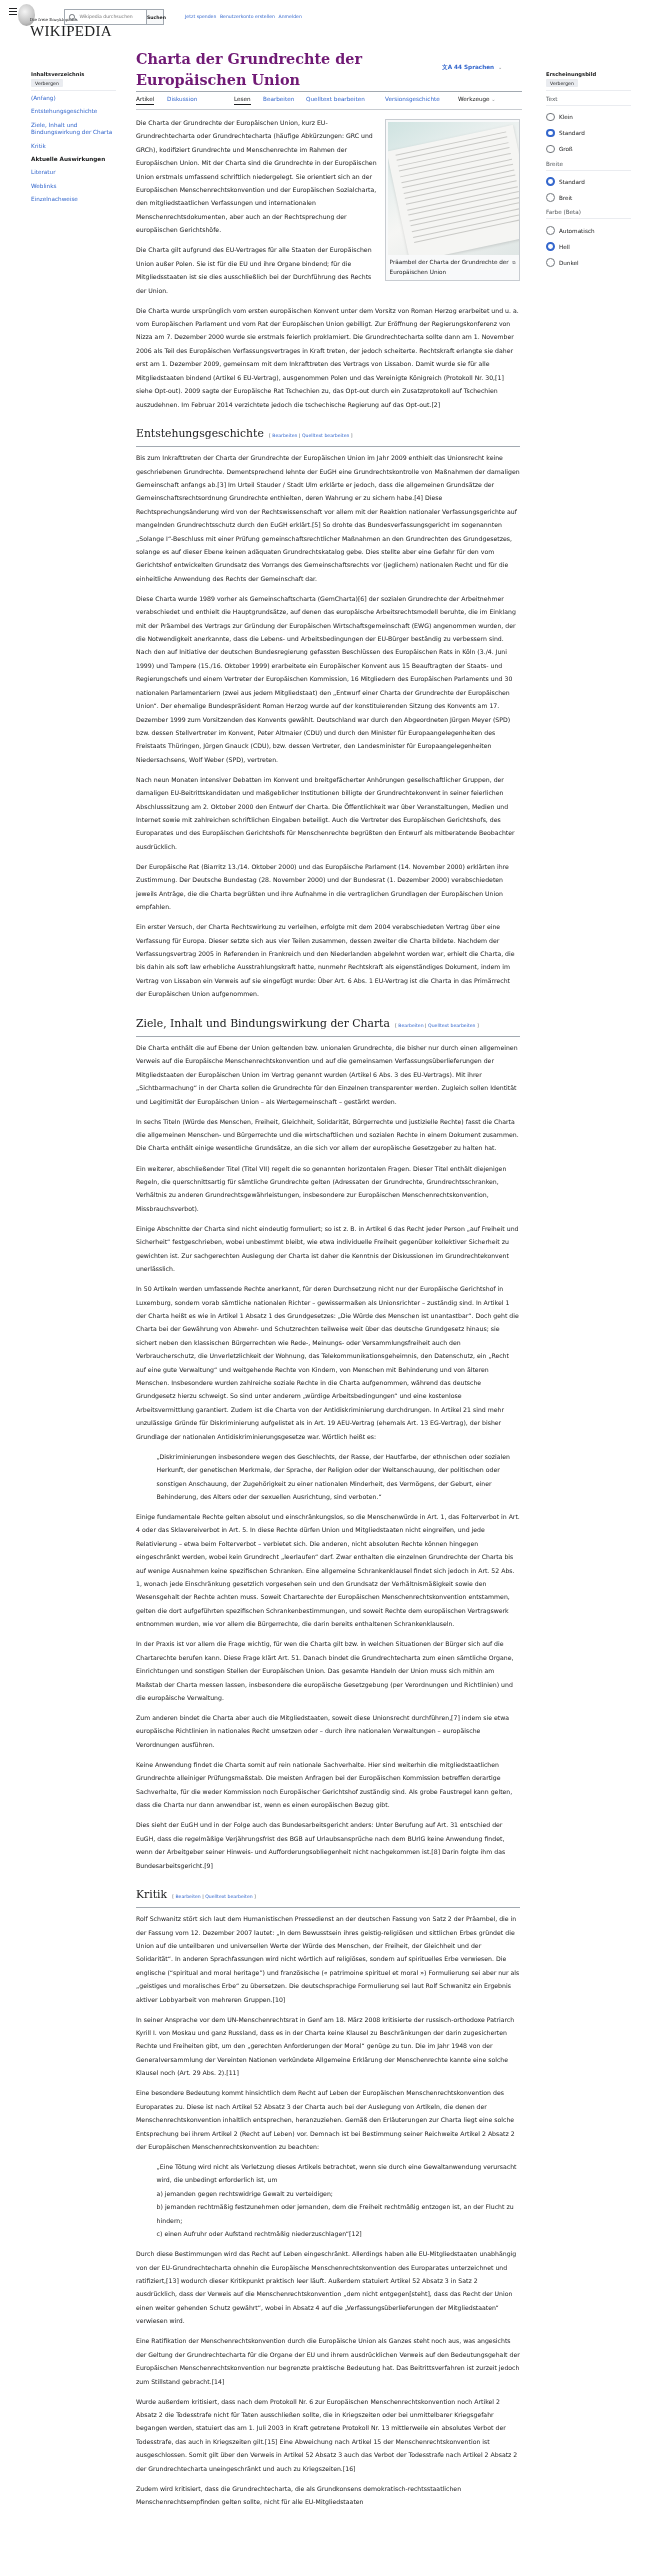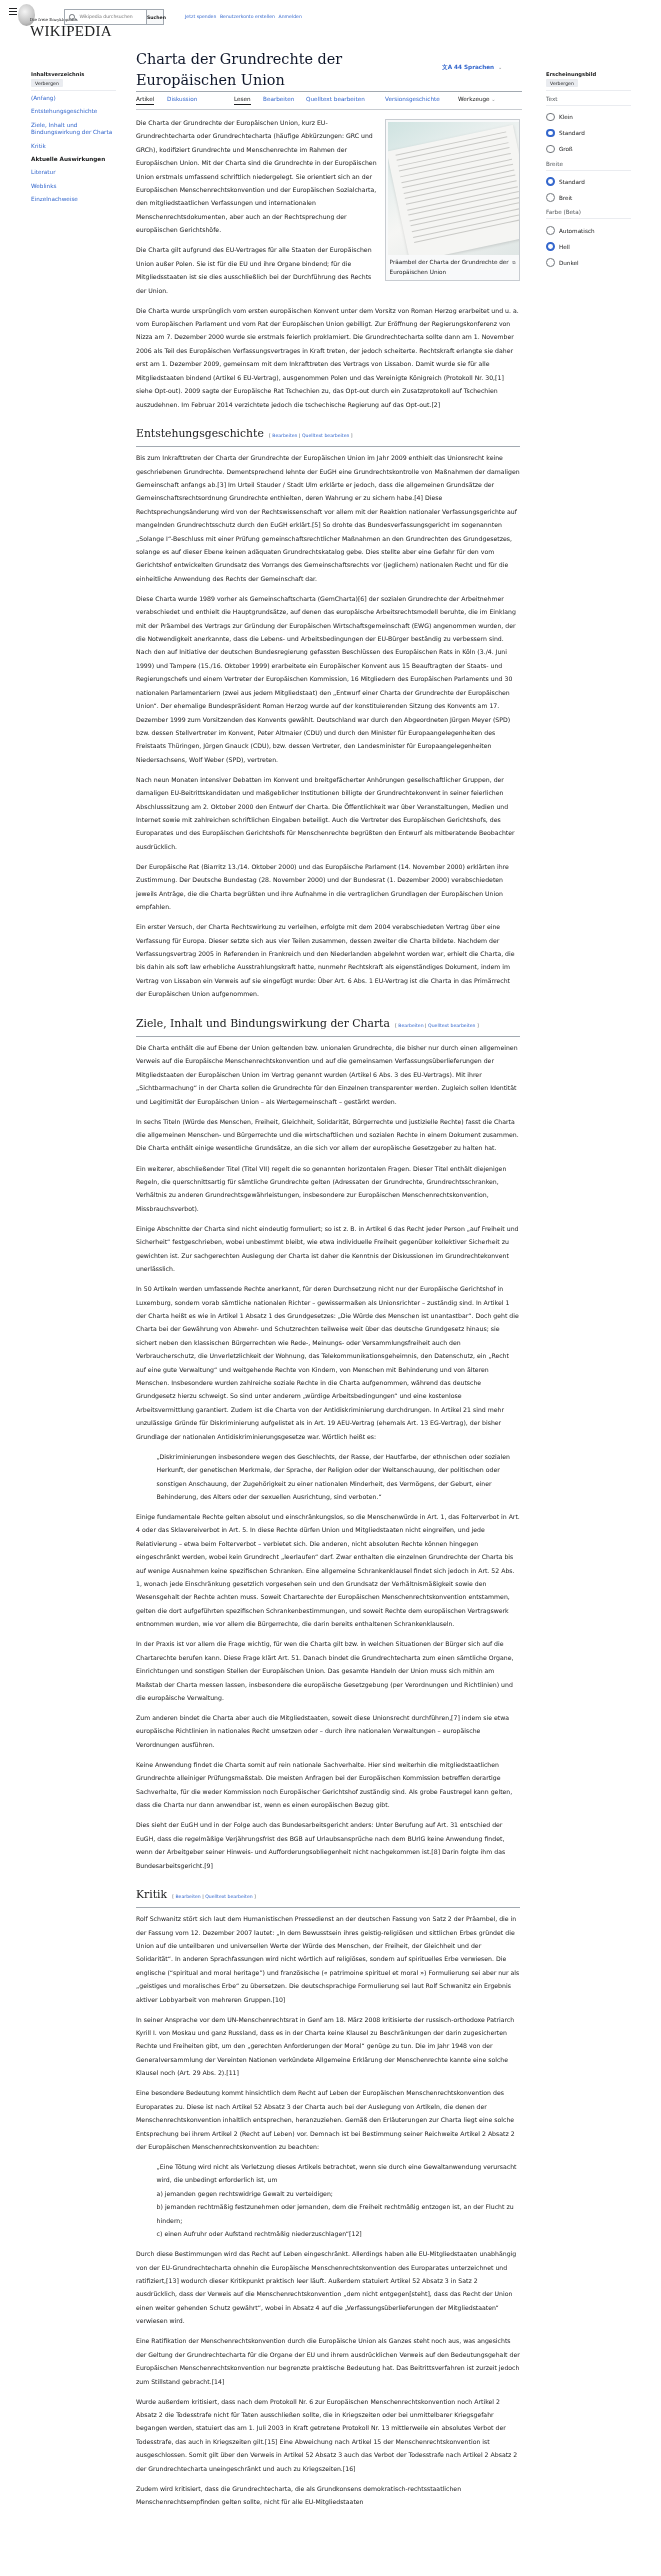--- a/index.html
+++ b/index.html
@@ -21,21 +21,21 @@
   .user-links a { margin-right:2.1px; }
 
   .toc { position:absolute; left:31px; top:71px; width:85px; }
   .panel-title { font-weight:bold; font-size:5.2px; color:#202122; }
   .hide-btn { display:inline-block; margin-top:2.1px; background:#eaecf0; border-radius:1px; padding:1.5px 4.1px; font-size:4.6px; color:#202122; cursor:pointer; }
   .divider { height:0.5px; background:#eaecf0; margin:3.1px 0 4.1px; }
   .toc-item { font-size:5.7px; color:#3366cc; margin-bottom:5.7px; line-height:7.7px; cursor:pointer; }
   .toc-item.active { color:#202122; font-weight:bold; }
 
   .content { position:absolute; left:136px; top:0; width:398px; }
-  h1.title { position:absolute; left:0; top:49px; width:258px; margin:0; font-family:"DejaVu Serif", serif; font-weight:normal; font-size:14.4px; line-height:20.6px; color:#0f172a; }
+  h1.title { position:absolute; left:0; top:49px; width:258px; margin:0; font-family:"DejaVu Serif", serif; font-weight:bold; font-size:14.4px; line-height:20.6px; color:#701a75; }
   .lang-btn { position:absolute; left:306px; top:64px; font-size:5.7px; font-weight:bold; color:#3366cc; cursor:pointer; }
   .lang-btn .chev { color:#72777d; font-weight:normal; margin-left:4.1px; font-size:4.6px; }
   .title-rule { position:absolute; left:0; top:91px; width:386px; height:0.5px; background:#a2a9b1; }
   .tabs { position:absolute; left:0; top:94px; width:386px; height:13.4px; font-size:5.7px; }
   .tab { position:absolute; top:2.1px; cursor:pointer; }
   .tab.selected { color:#202122; border-bottom:1px solid #202122; padding-bottom:2.1px; }
   .tab.lnk { color:#3366cc; }
   .tabs-rule { position:absolute; left:0; top:109px; width:386px; height:0.5px; background:#c8ccd1; }
 
   .body { position:absolute; left:0; top:116px; width:384px; font-size:6.2px; line-height:13.4px; }

